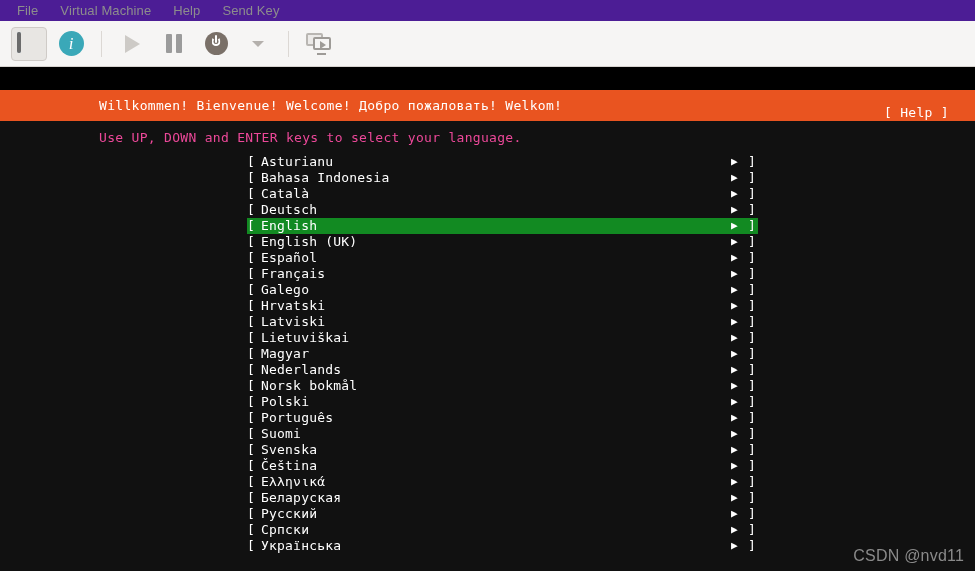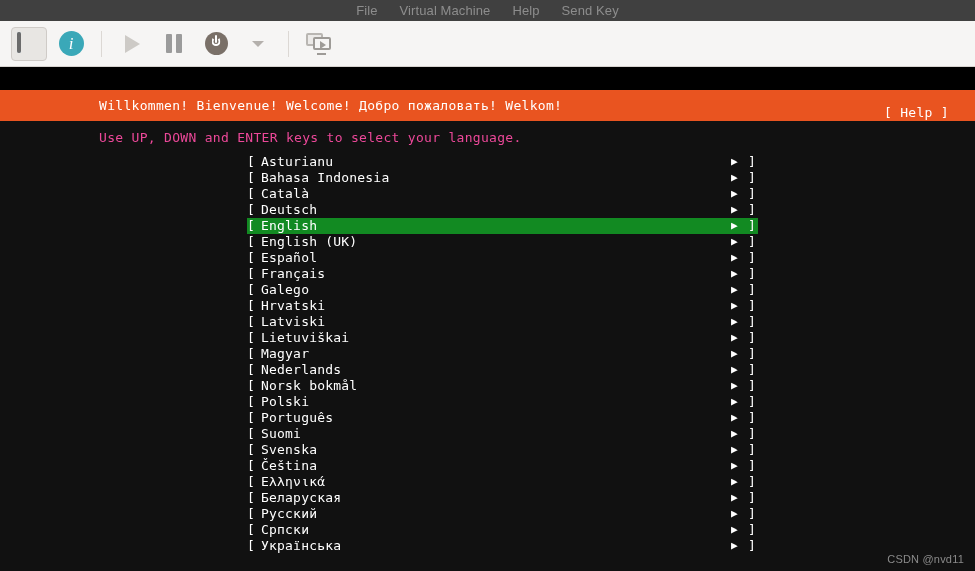--- a/index.html
+++ b/index.html
@@ -20,26 +20,25 @@
     width: 975px;
     height: 571px;
     position: relative;
     background: #f6f5f4;
     display: flex;
     flex-direction: column;
   }
 
   .menubar {
     height: 21px;
-    background: #404040;
+    background: #4c1d95;
     display: flex;
     align-items: center;
     padding: 0 6px;
     flex: none;
-    justify-content: center;
   }
   .menubar-item {
     font-size: 13px;
     color: #8d8d8d;
     padding: 0 11px;
     line-height: 21px;
     white-space: nowrap;
     letter-spacing: 0.1px;
   }
 
@@ -266,21 +265,21 @@
     text-align: left;
     font-size: 11px;
   }
   .lang-bracket-r { width: 10px; flex: none; }
 
   .watermark {
     position: absolute;
     right: 11px;
     bottom: 6px;
     color: #8a8a8a;
-    font-size: 11px;
+    font-size: 16px;
     font-family: "Liberation Sans", sans-serif;
     letter-spacing: 0.2px;
   }
 </style>
 </head>
 <body>
 
 <div class="vm-window">
 
   <div class="menubar">

